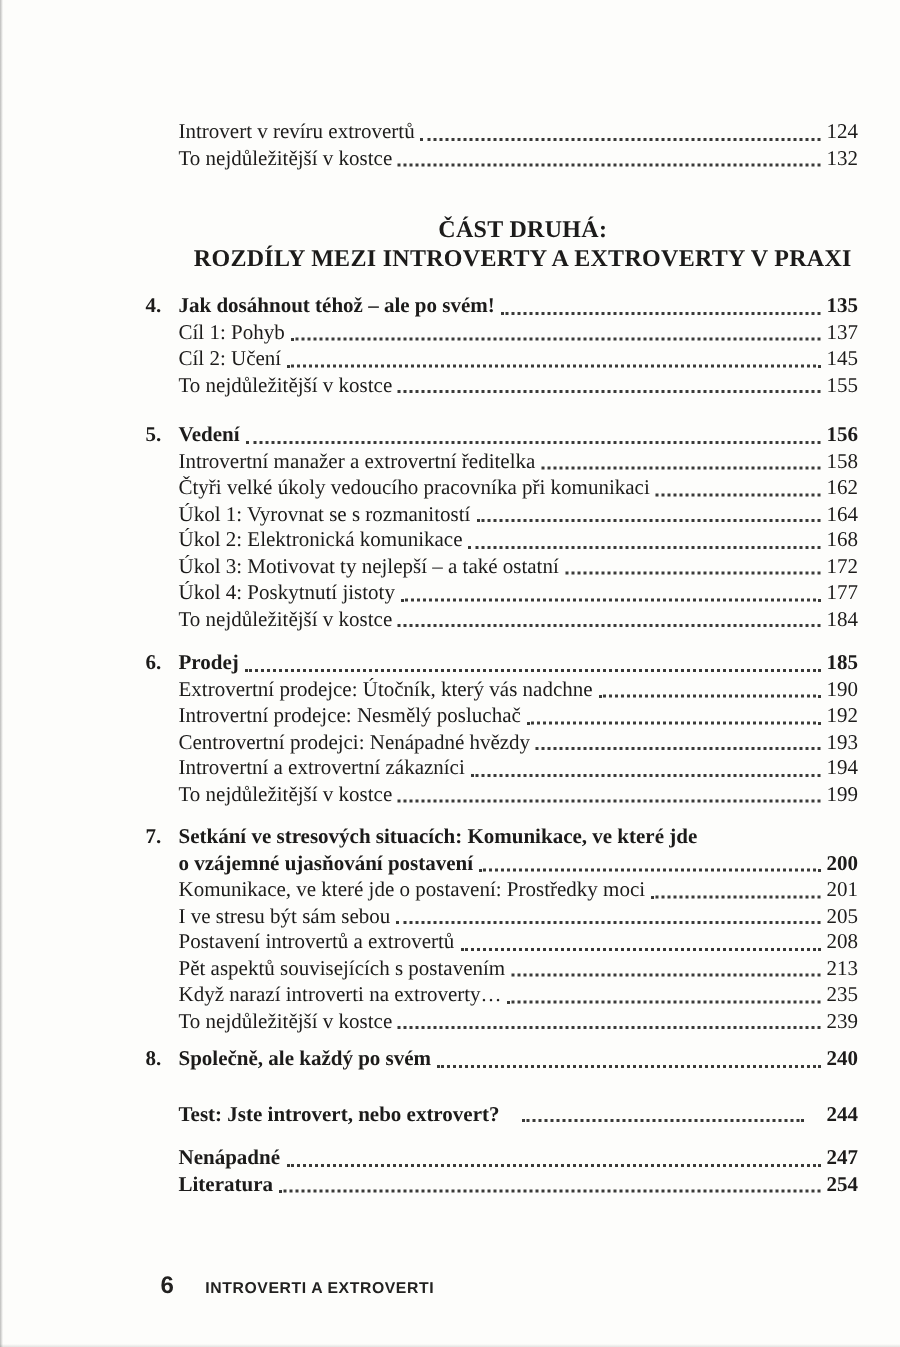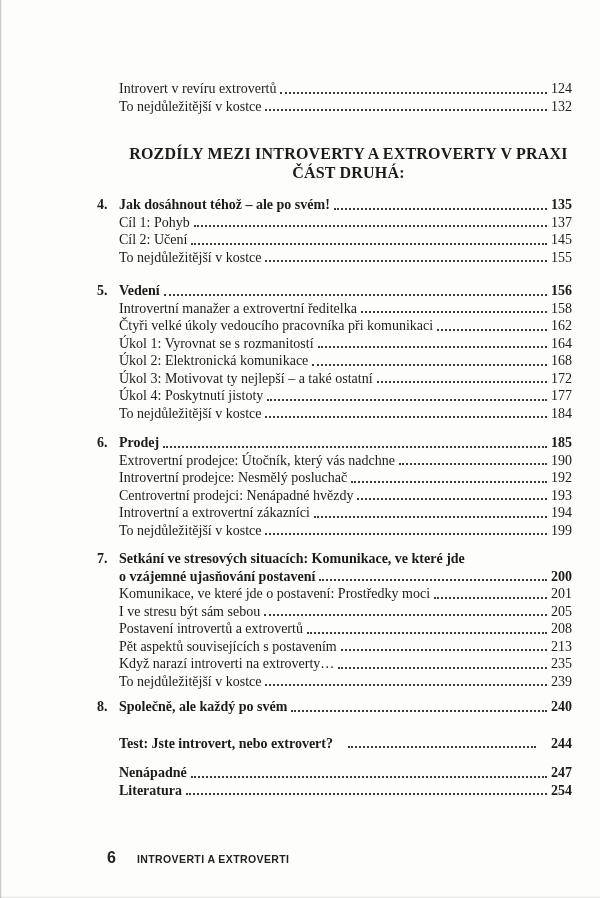--- a/index.html
+++ b/index.html
@@ -93,22 +93,22 @@
     <span class="leader"></span>
     <span class="pg">124</span>
   </div>
   <div class="entry">
     <span class="t">To nejdůležitější v kostce</span>
     <span class="leader"></span>
     <span class="pg">132</span>
   </div>
 
   <div class="part-heading">
+    <div>ČÁST DRUHÁ:</div>
     <div>ROZDÍLY MEZI INTROVERTY A EXTROVERTY V PRAXI</div>
-    <div>ČÁST DRUHÁ:</div>
   </div>
 
   <div class="entry bold">
     <span class="num">4.</span>
     <span class="t">Jak dosáhnout téhož – ale po svém!</span>
     <span class="leader"></span>
     <span class="pg">135</span>
   </div>
   <div class="entry">
     <span class="t">Cíl 1: Pohyb</span>

